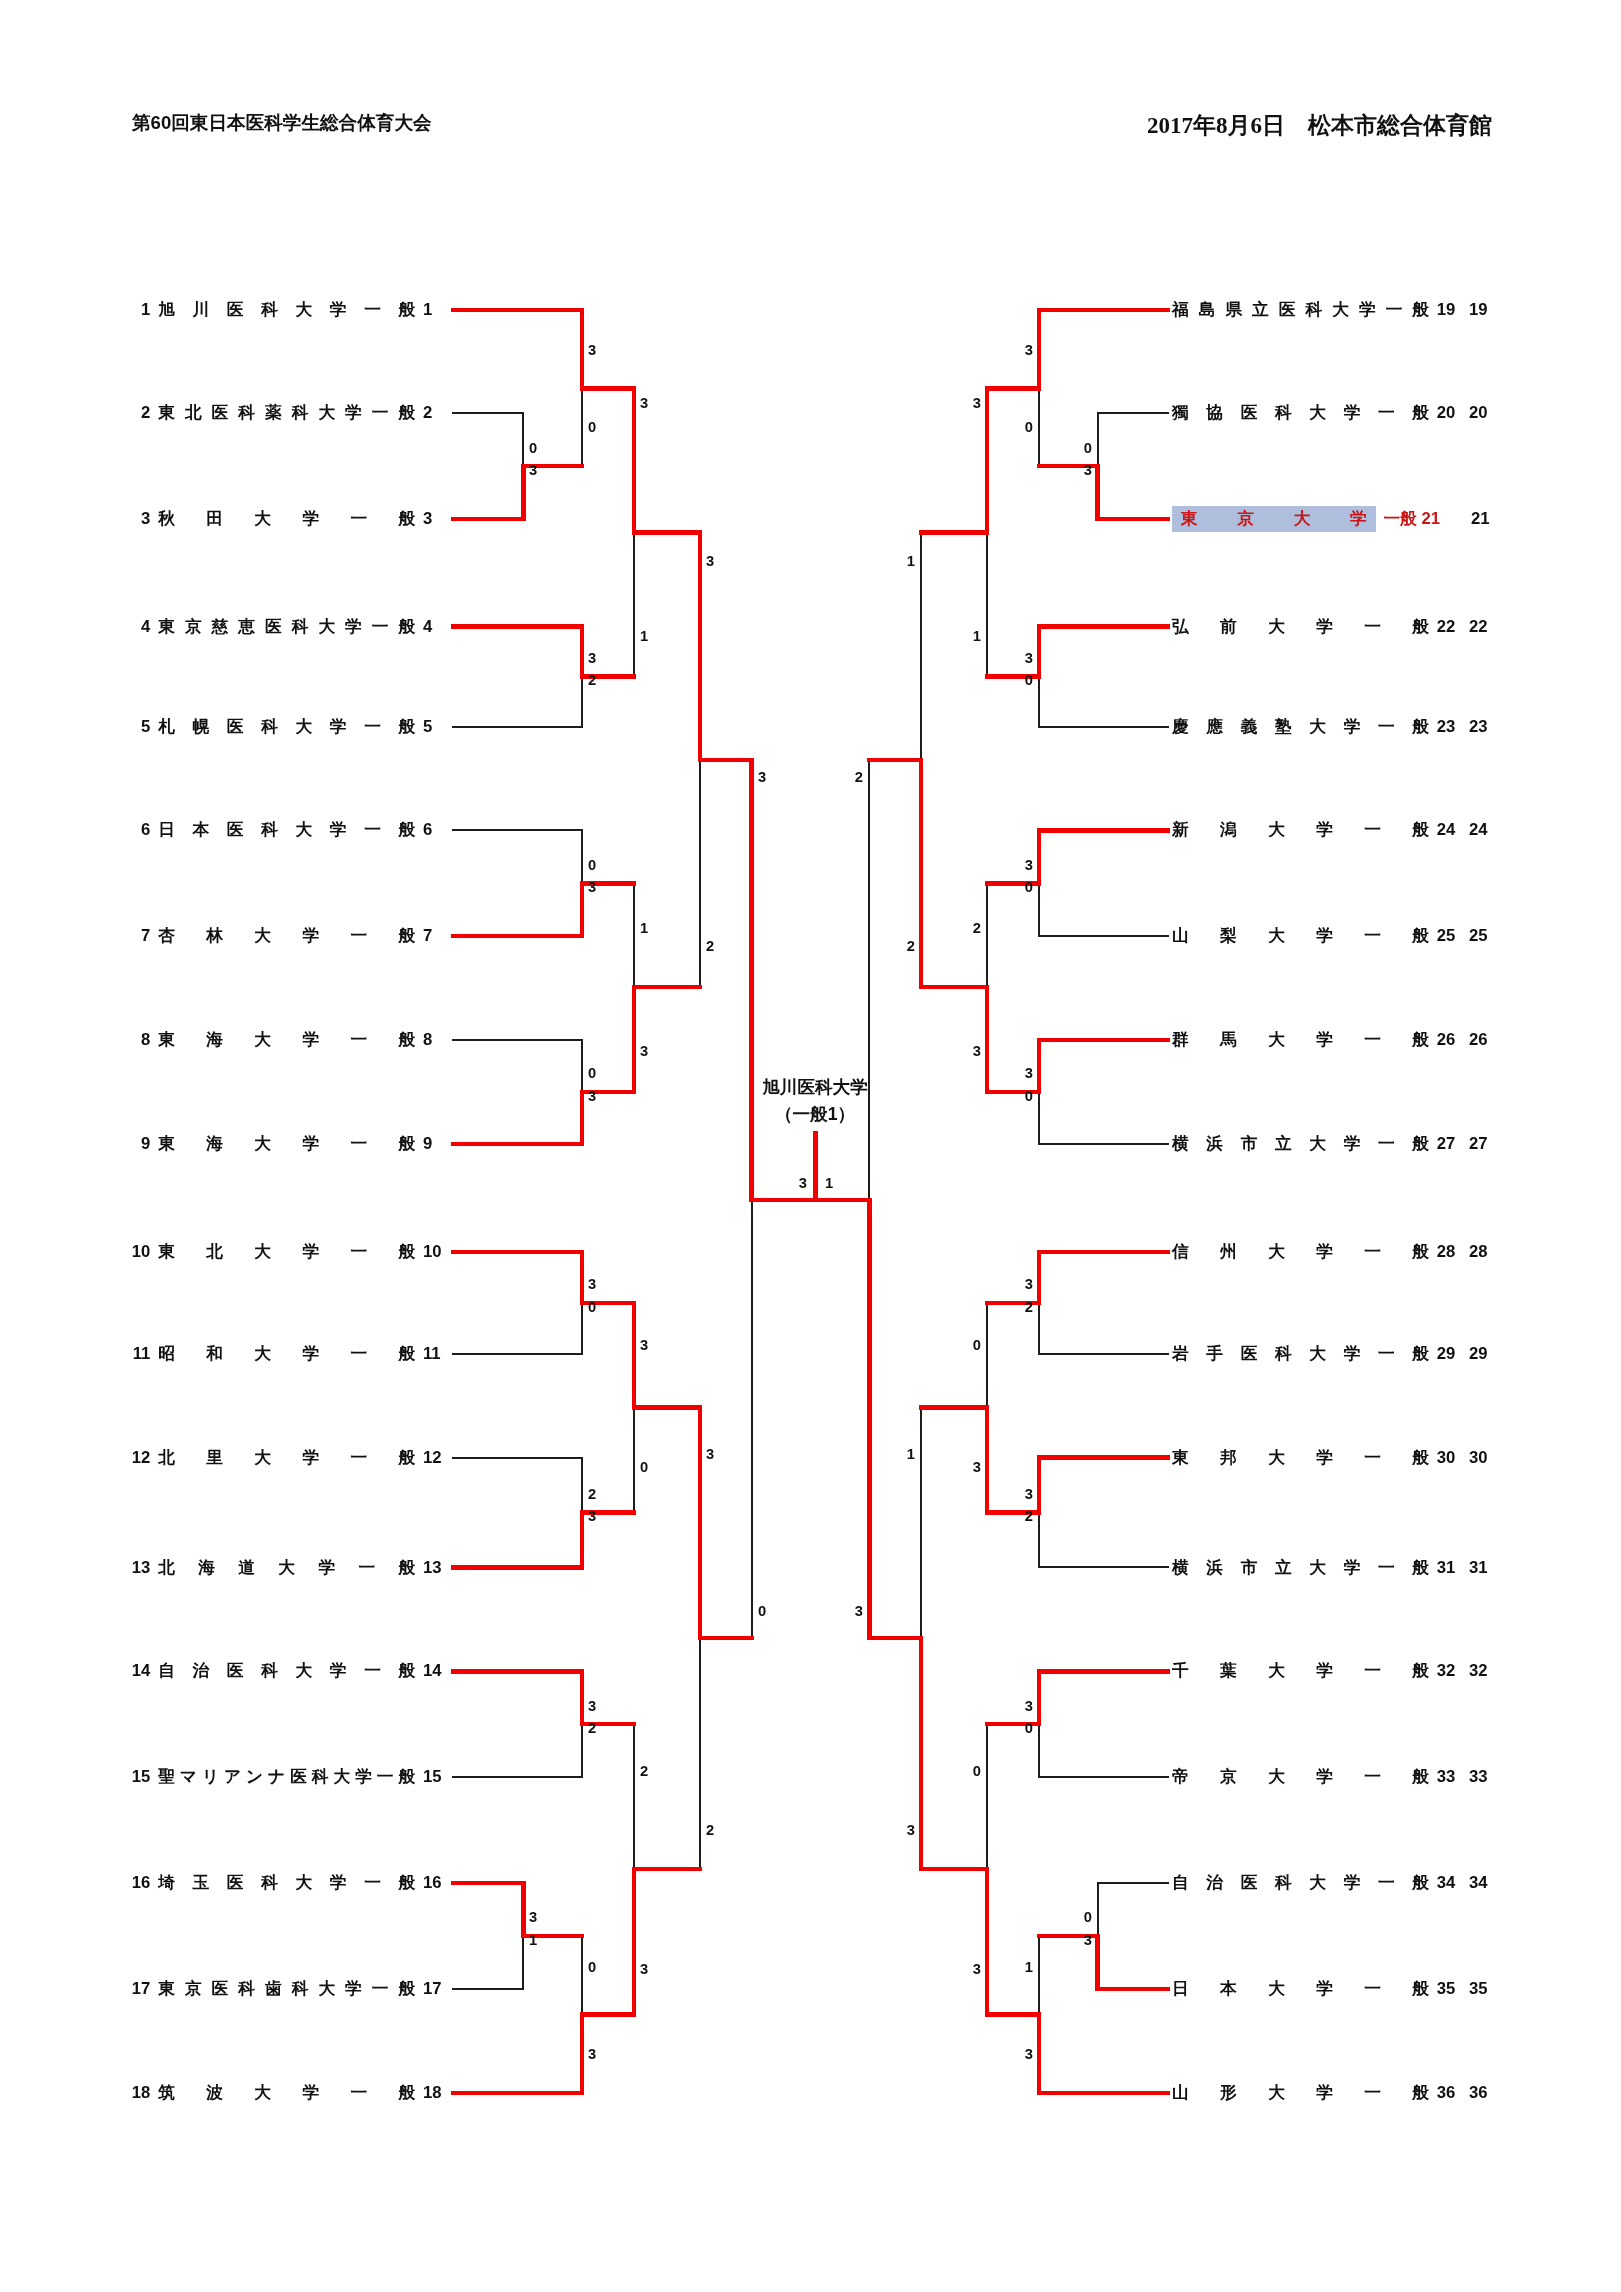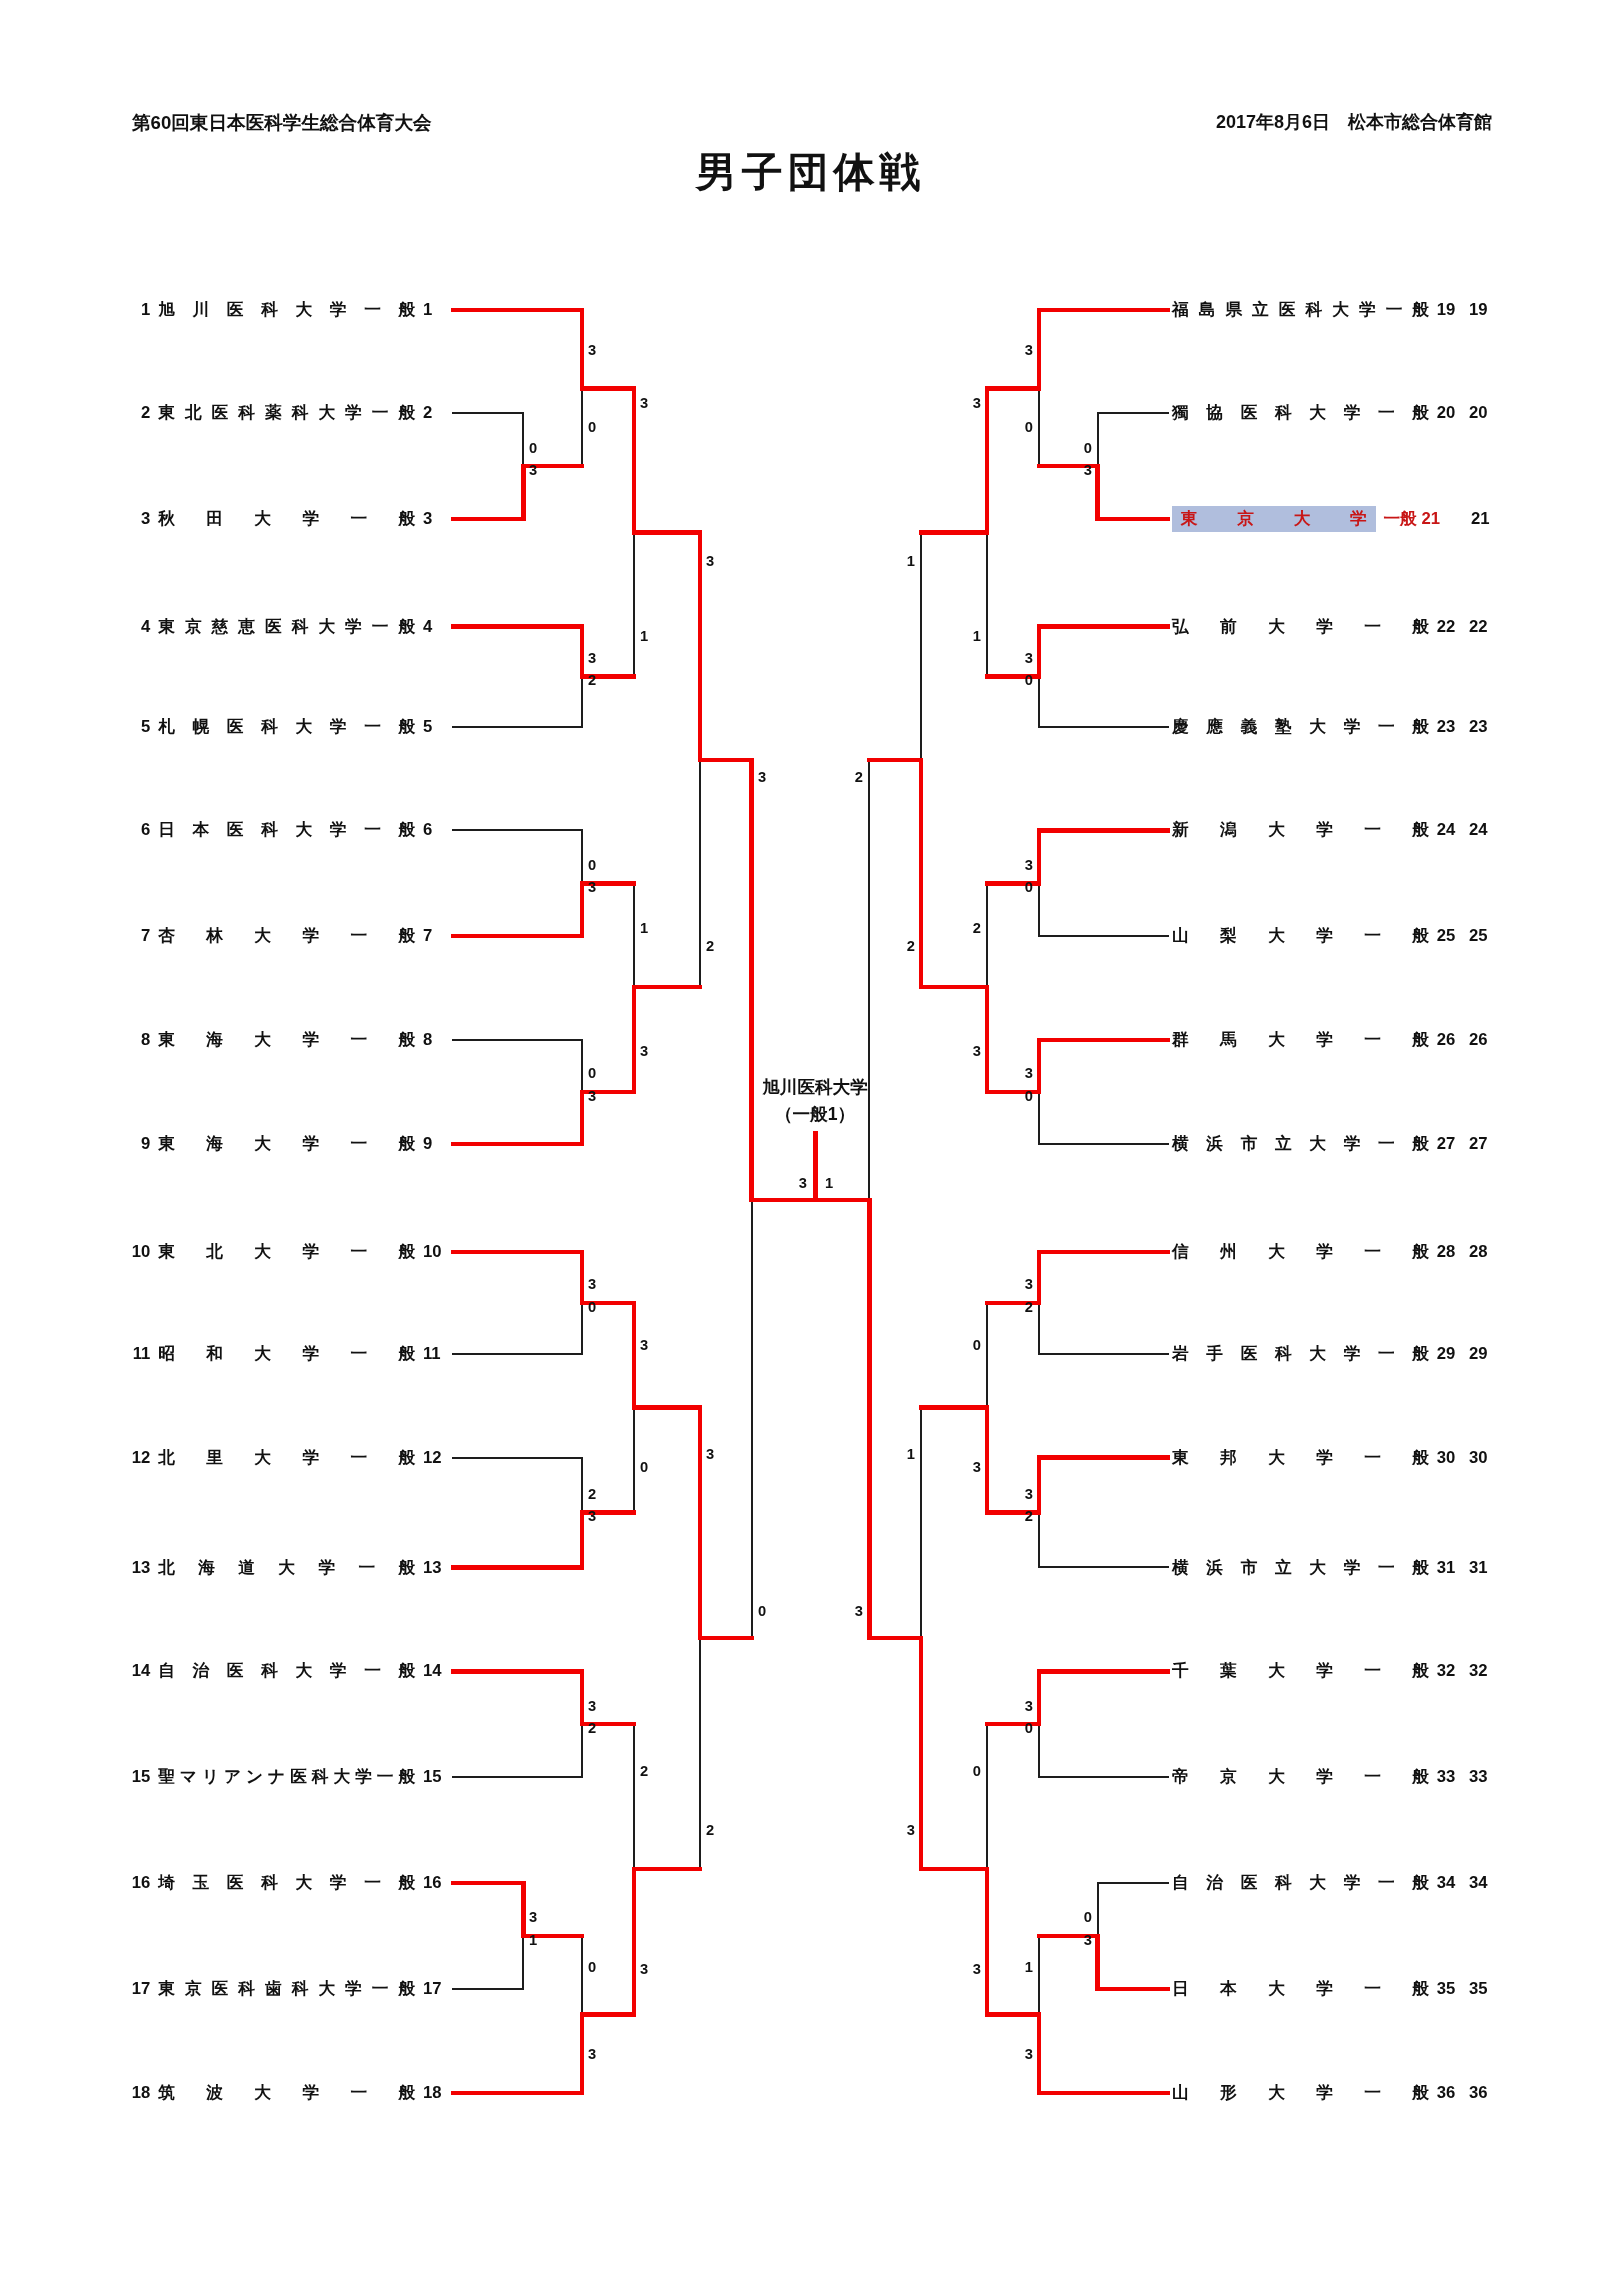--- a/index.html
+++ b/index.html
@@ -1,19 +1,19 @@
 <!DOCTYPE html>
 <html style="--hl-bg: #b0bedd; --hl-fg: #c81616;"><head>
 <meta charset="utf-8">
 <style>
   html,body{margin:0;padding:0;background:#ffffff;}
   .page{position:relative;width:1621px;height:2293px;background:#ffffff;
         font-family:"Liberation Sans",sans-serif;color:#111;overflow:hidden;}
   .hdr-left{position:absolute;left:132px;top:110px;font-size:18.6px;font-weight:700;white-space:nowrap;}
-  .hdr-right{position:absolute;right:129px;top:110px;font-size:18px;font-weight:700;white-space:nowrap;}
+  .hdr-right{position:absolute;right:129px;top:110px;font-size:23px;font-weight:700;white-space:nowrap;font-family:Liberation Serif, serif;}
   .title{position:absolute;left:0;top:145px;width:100%;text-align:center;
          font-size:41px;font-weight:800;letter-spacing:4.9px;}
   svg#bracket-lines{position:absolute;left:0;top:0;shape-rendering:crispEdges;}
   .team{position:absolute;height:25.5px;line-height:25.5px;font-size:16.7px;font-weight:700;
         color:#111;white-space:nowrap;}
   .team.left{left:123px;}
   .team.right{left:1172px;}
   .seed{display:inline-block;}
   .team.left .seed{width:27.4px;text-align:right;margin-right:7.8px;}
   .team.right .seed{margin-left:13.7px;}
@@ -26,21 +26,20 @@
   .score{position:absolute;font-size:14.7px;font-weight:700;line-height:15.7px;color:#111;}
   .champ{position:absolute;left:717px;top:1074px;width:196px;text-align:center;
          font-size:17.6px;font-weight:700;line-height:26.5px;}
 </style>
 </head>
 <body>
 
 <div class="page">
   <div class="hdr-left">第60回東日本医科学生総合体育大会</div>
   <div class="hdr-right">2017年8月6日　松本市総合体育館</div>
-  <div class="title">男子団体戦</div>
 
   <svg id="bracket-lines" width="1621" height="2293" viewBox="0 0 1654 2339" xmlns="http://www.w3.org/2000/svg">
       <line x1="462" y1="421" x2="534" y2="421" stroke="#1d1d1d" stroke-width="2" stroke-linecap="square"></line>
       <line x1="1192" y1="421" x2="1120" y2="421" stroke="#1d1d1d" stroke-width="2" stroke-linecap="square"></line>
       <line x1="462" y1="741" x2="594" y2="741" stroke="#1d1d1d" stroke-width="2" stroke-linecap="square"></line>
       <line x1="1192" y1="741" x2="1060" y2="741" stroke="#1d1d1d" stroke-width="2" stroke-linecap="square"></line>
       <line x1="462" y1="847" x2="594" y2="847" stroke="#1d1d1d" stroke-width="2" stroke-linecap="square"></line>
       <line x1="1192" y1="955" x2="1060" y2="955" stroke="#1d1d1d" stroke-width="2" stroke-linecap="square"></line>
       <line x1="462" y1="1061" x2="594" y2="1061" stroke="#1d1d1d" stroke-width="2" stroke-linecap="square"></line>
       <line x1="1192" y1="1167" x2="1060" y2="1167" stroke="#1d1d1d" stroke-width="2" stroke-linecap="square"></line>

